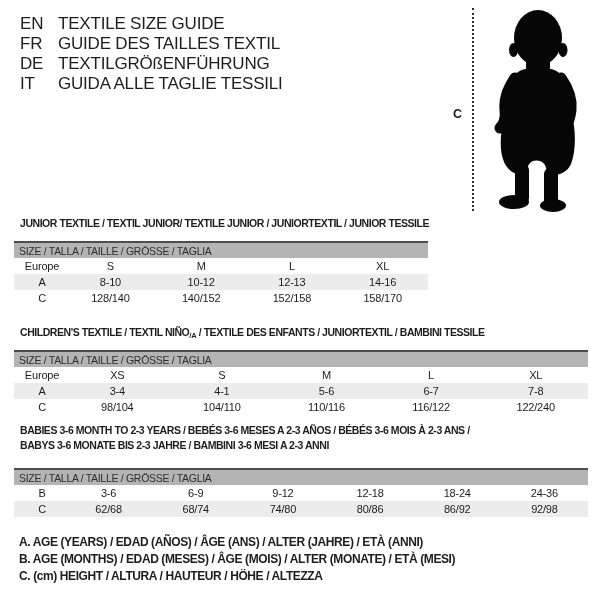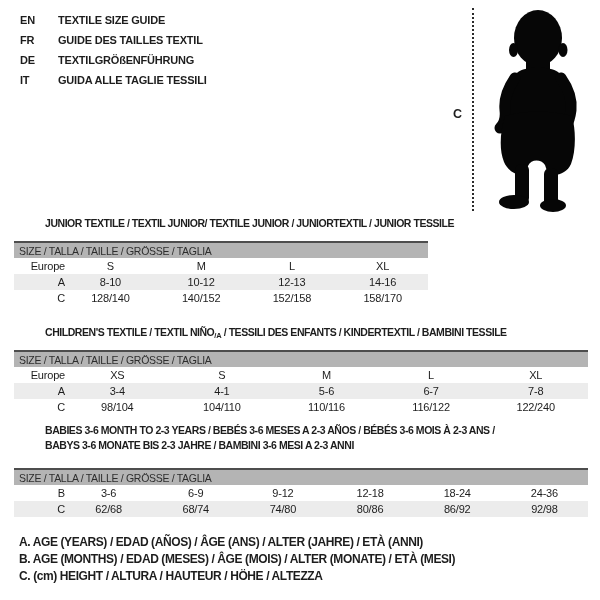--- a/index.html
+++ b/index.html
@@ -3,43 +3,43 @@
 <meta charset="utf-8">
 <style>
   html,body{margin:0;padding:0;}
   body{
     width:600px;height:600px;position:relative;overflow:hidden;
     background:#ffffff;color:var(--ink,#1d1d1d);
     font-family:"Liberation Sans",sans-serif;
   }
   
   .lang-block{position:absolute;left:20px;top:14px;}
-  .lang-row{display:flex;height:20px;font-weight:700;font-size:11px;letter-spacing:-0.2px;}
+  .lang-row{display:flex;height:20px;font-weight:400;font-size:17px;letter-spacing:-0.2px;}
   .lang-code{width:38px;flex:none;}
   .lang-label{white-space:nowrap;}
   
   .c-label{position:absolute;left:453px;top:107px;font-size:12.5px;font-weight:700;}
   .dotted-line{position:absolute;left:472px;top:8px;height:203px;width:0;border-left:2px dotted #2b2b2b;}
   .baby{position:absolute;left:484px;top:8px;}
   
   .tbl-title{position:absolute;left:14px;padding-left:6px;font-weight:700;font-size:10.5px;letter-spacing:-0.45px;white-space:nowrap;}
-  .title-line{line-height:15px;margin-left:25px;}
+  .title-line{line-height:15px;}
   .sub{font-size:7.5px;vertical-align:-2px;letter-spacing:-0.3px;}
   .pos-t1{top:216px}.pos-t2{top:325px}.pos-t3{top:423px}
   
   .size-table{position:absolute;left:14px;border-collapse:collapse;table-layout:fixed;background:#fff;}
   .pos-x1{top:241px;width:414px}.pos-x2{top:350px;width:574px}.pos-x3{top:468px;width:574px}
   col.label-col{width:51px;}
   .band-row th{
     background:var(--band,#b4b4b4);border-top:2px solid var(--rule,#4d4d4d);
     height:15px;font-size:10.5px;font-weight:400;text-align:left;padding:0 0 0 5px;
     letter-spacing:-0.3px;color:#2d2d2d;white-space:nowrap;overflow:hidden;margin-left:38px;
   }
   .size-table td{height:16px;padding:0;font-size:11px;font-weight:400;letter-spacing:-0.2px;text-align:center;vertical-align:middle;}
-  .size-table td.row-label{text-align:right;padding-left:5px;}
+  .size-table td.row-label{text-align:center;padding-left:5px;}
   tr.shaded{background:var(--shade,#ececec);}
   
   .footnotes{position:absolute;left:19px;top:534px;}
   .footnote{font-size:12px;font-weight:700;letter-spacing:-0.4px;line-height:17px;white-space:nowrap;}
 </style>
 </head>
 <body>
 
 <div class="page">
 
@@ -120,21 +120,21 @@
             <td>140/152</td>
             <td>152/158</td>
             <td>158/170</td>
           </tr>
         </tbody>
       </table>
   </section>
 
   <section class="sec">
     <div class="tbl-title pos-t2">
-        <div class="title-line"><span>CHILDREN'S TEXTILE / TEXTIL NIÑO</span><span class="sub">/A</span><span> / TESSILI DES ENFANTS / KINDERTEXTIL / BAMBINI TESSILE</span></div>
+        <div class="title-line"><span>CHILDREN'S TEXTILE / TEXTIL NIÑO</span><span class="sub">/A</span><span> / TEXTILE DES ENFANTS / JUNIORTEXTIL / BAMBINI TESSILE</span></div>
       </div>
     <table class="size-table pos-x2">
         <colgroup>
           <col class="label-col">
           <col>
           <col>
           <col>
           <col>
           <col>
         </colgroup>

